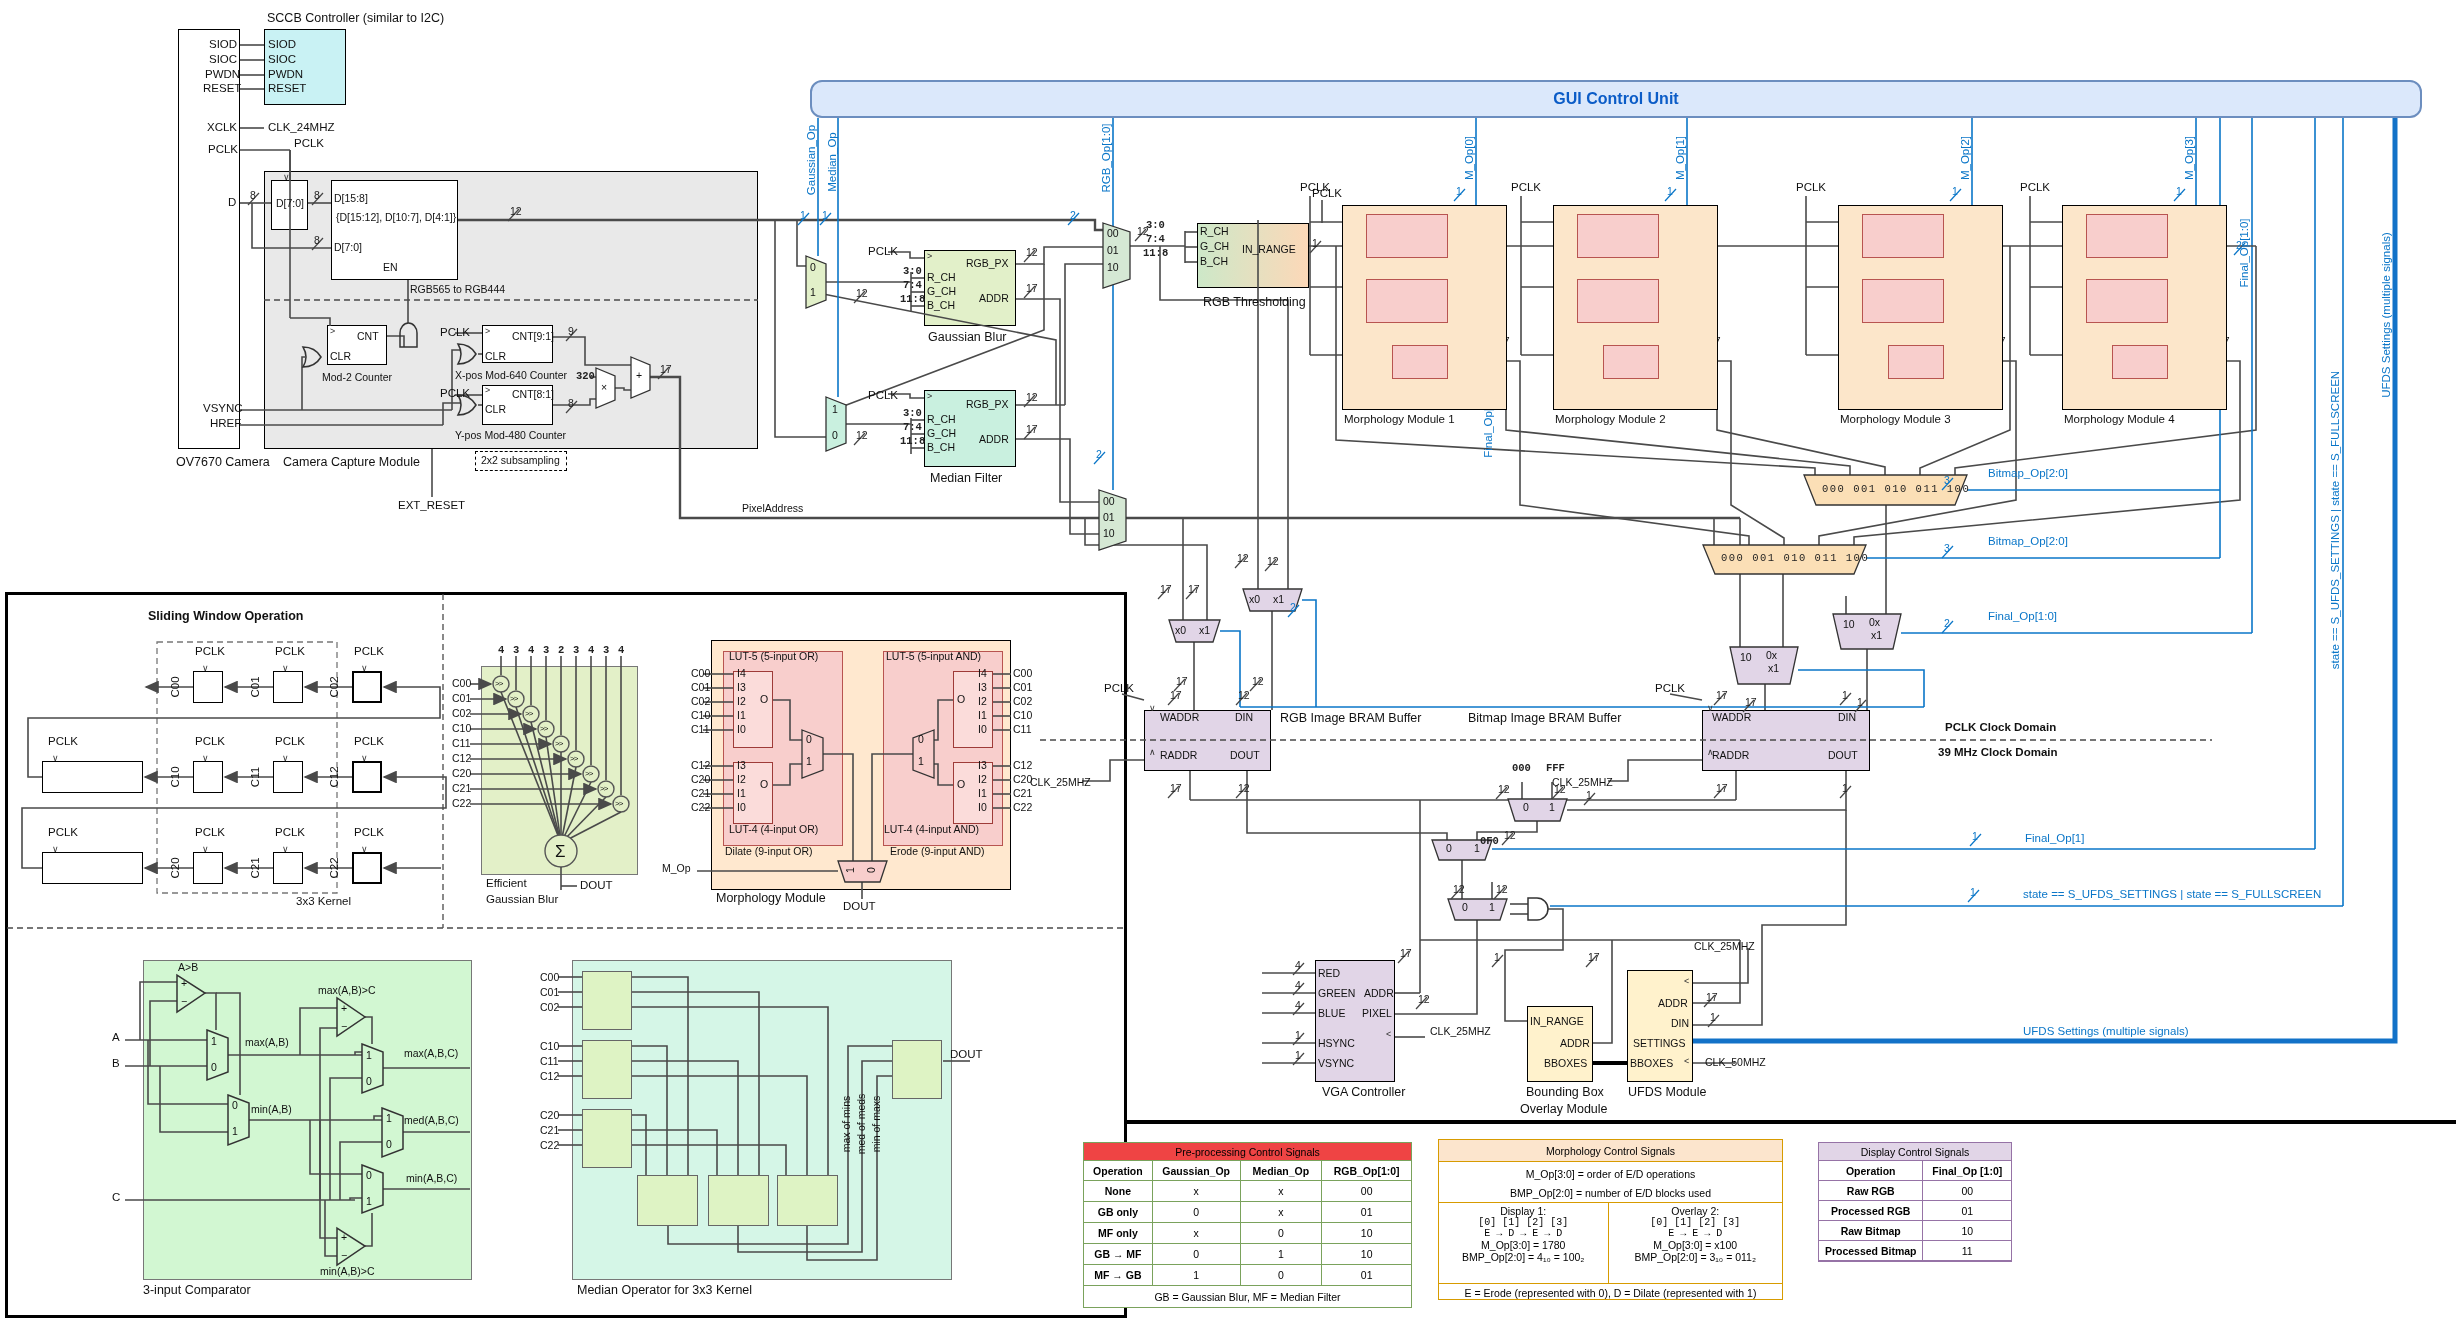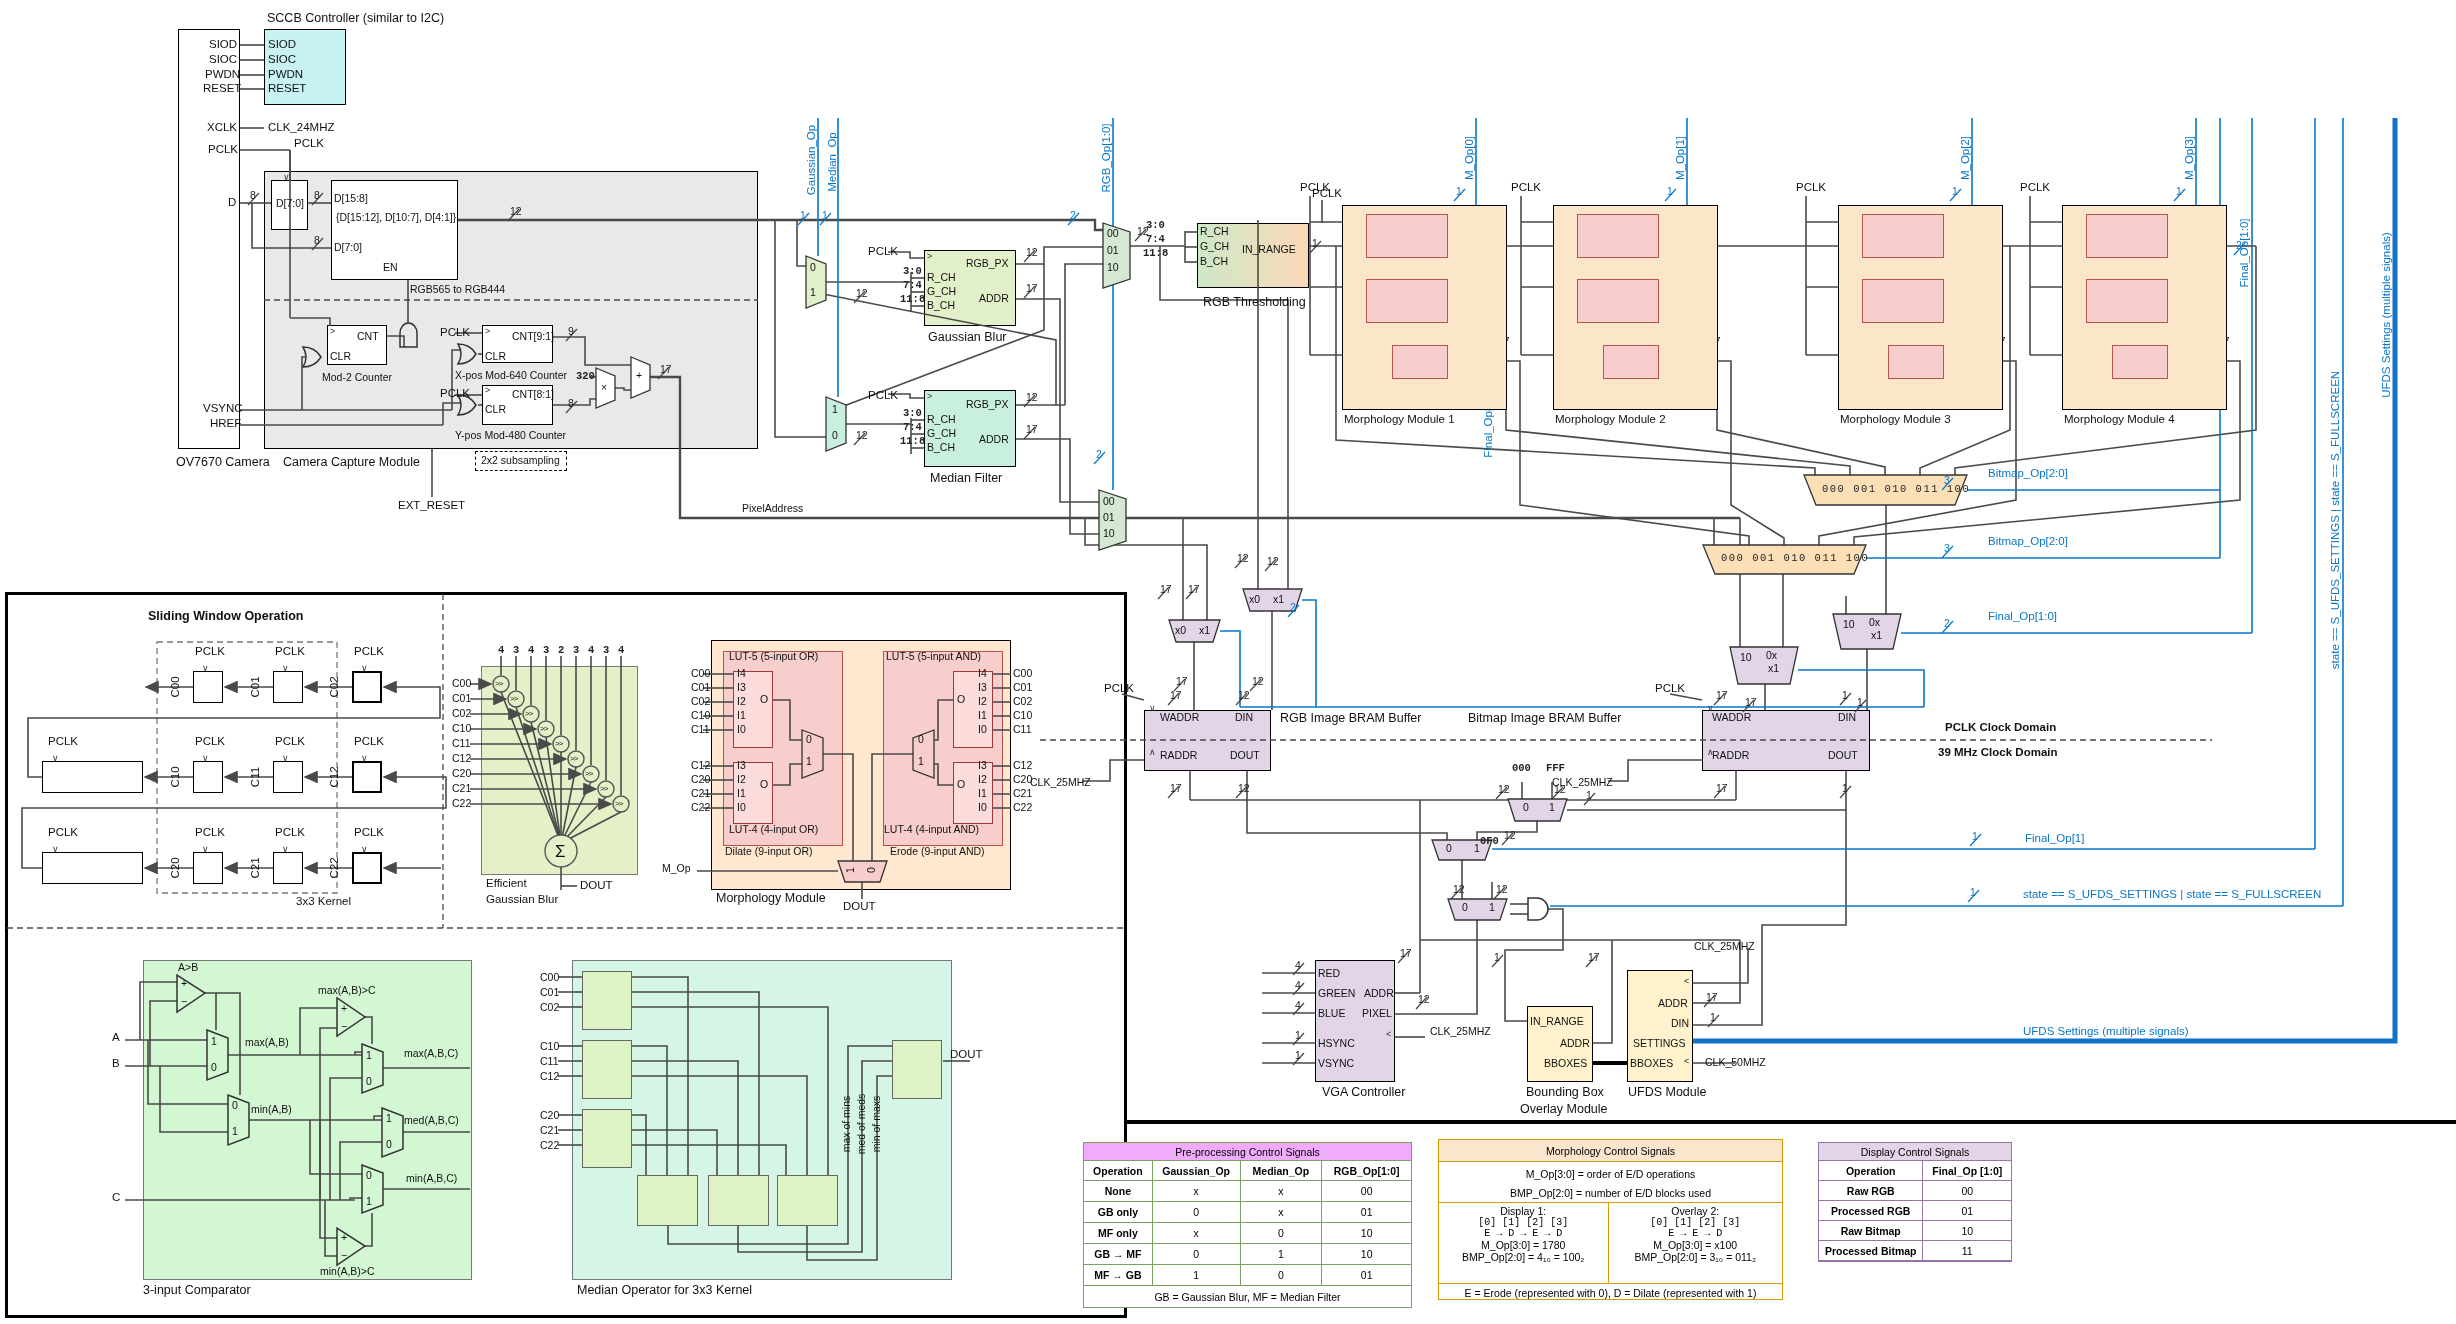--- a/index.html
+++ b/index.html
@@ -69,20 +69,23 @@
   <div class="box" style="left:711px;top:640px;width:300px;height:250px;background:#ffe8cf"></div>
   <div class="box" style="left:723px;top:651px;width:120px;height:195px;background:#f8cecc;border:1.3px solid #b85450"></div>
   <div class="box" style="left:883px;top:651px;width:120px;height:195px;background:#f8cecc;border:1.3px solid #b85450"></div>
   <div class="box" style="left:733px;top:671px;width:40px;height:77px;background:#fbdcda;border:1.3px solid #9e3b38"></div>
   <div class="box" style="left:733px;top:762px;width:40px;height:62px;background:#fbdcda;border:1.3px solid #9e3b38"></div>
   <div class="box" style="left:953px;top:671px;width:40px;height:77px;background:#fbdcda;border:1.3px solid #9e3b38"></div>
   <div class="box" style="left:953px;top:762px;width:40px;height:62px;background:#fbdcda;border:1.3px solid #9e3b38"></div>
   <div class="box" style="left:143px;top:960px;width:329px;height:320px;background:#d2f7d2;border:1.3px solid #777"></div>
   <div class="box" style="left:572px;top:960px;width:380px;height:320px;background:#d5f6e7;border:1.3px solid #777"></div>
 
+  <div class="banner">
+    <span>GUI Control Unit</span>
+  </div>
 
   <div class="t2box" style="left:1438px;top:1139px;width:345px;height:161px">
     <div class="hd">Morphology Control Signals</div>
     <div class="rowline" style="height:20px;margin-top:2px">M_Op[3:0] = order of E/D operations</div>
     <div class="rowline" style="height:18px;border-bottom:1px solid #d79b00">BMP_Op[2:0] = number of E/D blocks used</div>
     <div style="display:flex;height:80px;border-bottom:1px solid #d79b00">
       <div style="width:169px;border-right:1px solid #d79b00;text-align:center;padding-top:2px">
         <div>Display 1:</div>
         <div class="mono">[0]   [1]   [2]   [3]</div>
         <div class="mono">E → D → E → D</div>
@@ -1078,21 +1081,21 @@
       <div class="box" style="left: 352px; top: 852px; width: 30px; height: 32px; border-width: 2.5px;"></div>
       <div class="box" style="left: 42px; top: 852px; width: 101px; height: 32px;"></div>
       <div class="box" style="left: 582px; top: 971px; width: 50px; height: 59px; background: rgb(222, 243, 196); border: 1.3px solid rgb(102, 102, 102);"></div>
       <div class="box" style="left: 582px; top: 1040px; width: 50px; height: 59px; background: rgb(222, 243, 196); border: 1.3px solid rgb(102, 102, 102);"></div>
       <div class="box" style="left: 582px; top: 1109px; width: 50px; height: 59px; background: rgb(222, 243, 196); border: 1.3px solid rgb(102, 102, 102);"></div>
       <div class="box" style="left: 892px; top: 1040px; width: 50px; height: 59px; background: rgb(222, 243, 196); border: 1.3px solid rgb(102, 102, 102);"></div>
       <div class="box" style="left: 637px; top: 1175px; width: 61px; height: 51px; background: rgb(222, 243, 196); border: 1.3px solid rgb(102, 102, 102);"></div>
       <div class="box" style="left: 708px; top: 1175px; width: 61px; height: 51px; background: rgb(222, 243, 196); border: 1.3px solid rgb(102, 102, 102);"></div>
       <div class="box" style="left: 777px; top: 1175px; width: 61px; height: 51px; background: rgb(222, 243, 196); border: 1.3px solid rgb(102, 102, 102);"></div>
       <div class="tbl" style="left: 1083px; top: 1142px; width: 329px; border: 1.5px solid rgb(122, 162, 92);">
-        <div style="display:flex;height:17px;background:#f0abfc;border-bottom:1px solid #7aa25c">
+        <div style="display:flex;height:17px;background:#ef4444;border-bottom:1px solid #7aa25c">
           <div class="cell" style="width:100%">Pre-processing Control Signals</div>
         </div>
         <div style="display:flex;height:19px;border-bottom:1px solid #7aa25c;margin-left:-1px">
           <div class="cell" style="width:69px;height:100%;font-weight:bold;border-left:1px solid #7aa25c;">Operation</div>
           <div class="cell" style="width:88px;height:100%;font-weight:bold;border-left:1px solid #7aa25c;">Gaussian_Op</div>
           <div class="cell" style="width:82px;height:100%;font-weight:bold;border-left:1px solid #7aa25c;">Median_Op</div>
           <div class="cell" style="width:90px;height:100%;font-weight:bold;border-left:1px solid #7aa25c;">RGB_Op[1:0]</div>
         </div>
         <div style="display:flex;height:20px;border-bottom:1px solid #7aa25c;margin-left:-1px">
           <div class="cell" style="width:69px;height:100%;font-weight:bold;border-left:1px solid #7aa25c;">None</div>

